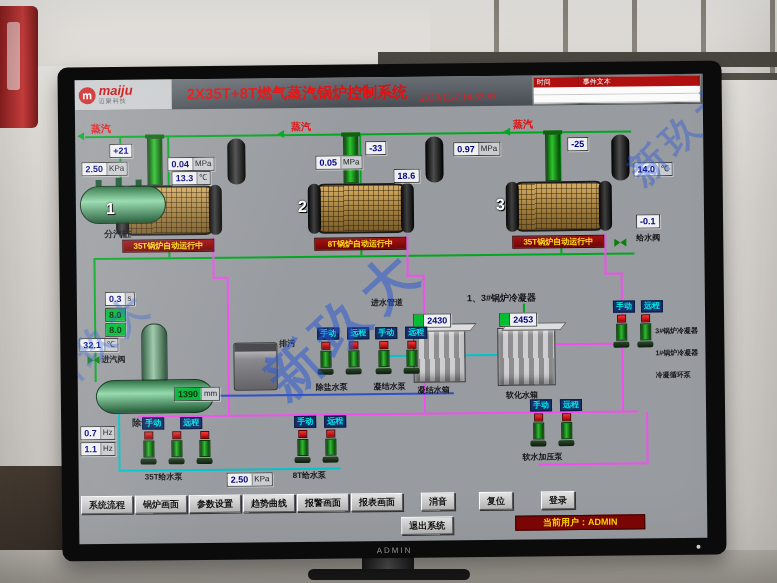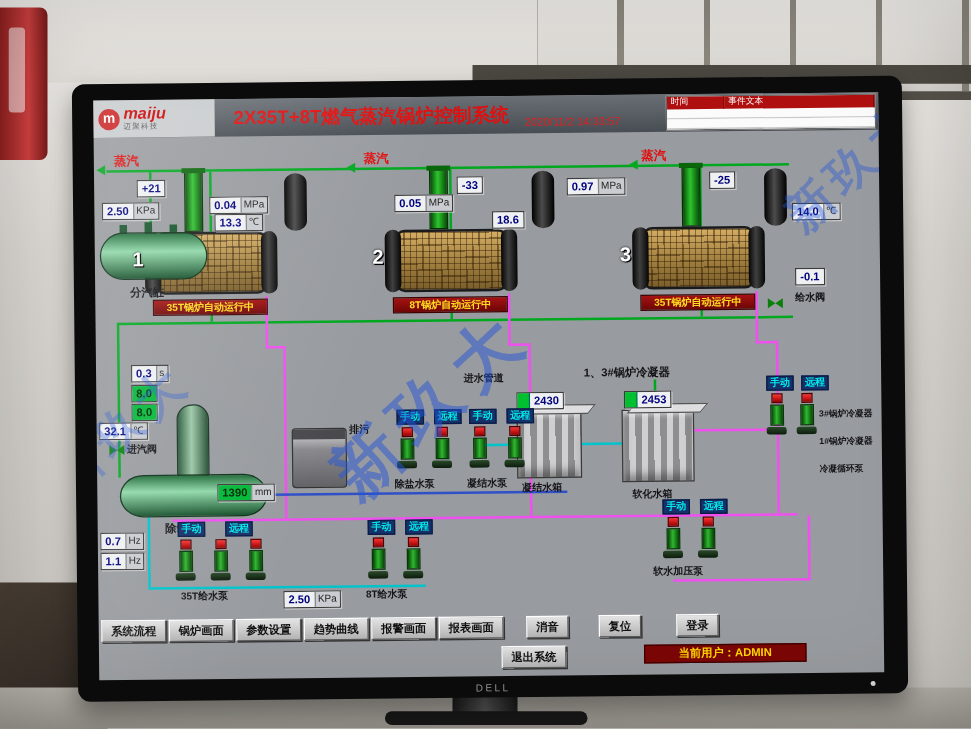--- a/index.html
+++ b/index.html
@@ -384,16 +384,16 @@
       <div class="tbtn" style="left:400px;width:34px">复位</div>
       <div class="tbtn" style="left:462px;width:34px">登录</div>
       <div class="tbtn" style="left:322px;top:440px;width:52px">退出系统</div>
       <div class="userbar">当前用户：ADMIN</div>
 
       <div class="wm" style="left:172px;top:210px">新玖大</div>
       <div class="wm tr">新玖大</div>
       <div class="wm lf">新玖大</div>
       <div class="glare"></div>
     </div>
-    <div class="dell">DELL</div>
+    <div class="dell">ADMIN</div>
     <div class="pwr"></div>
   </div>
 </div>
 
 </body></html>

